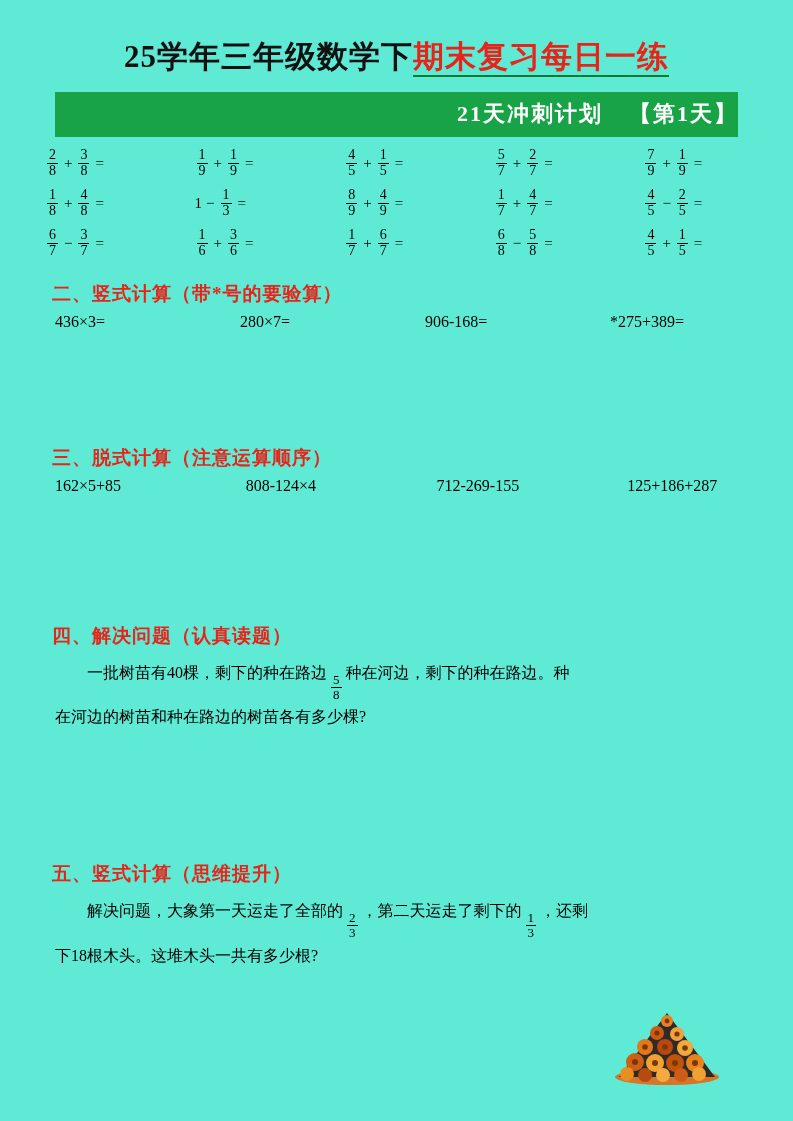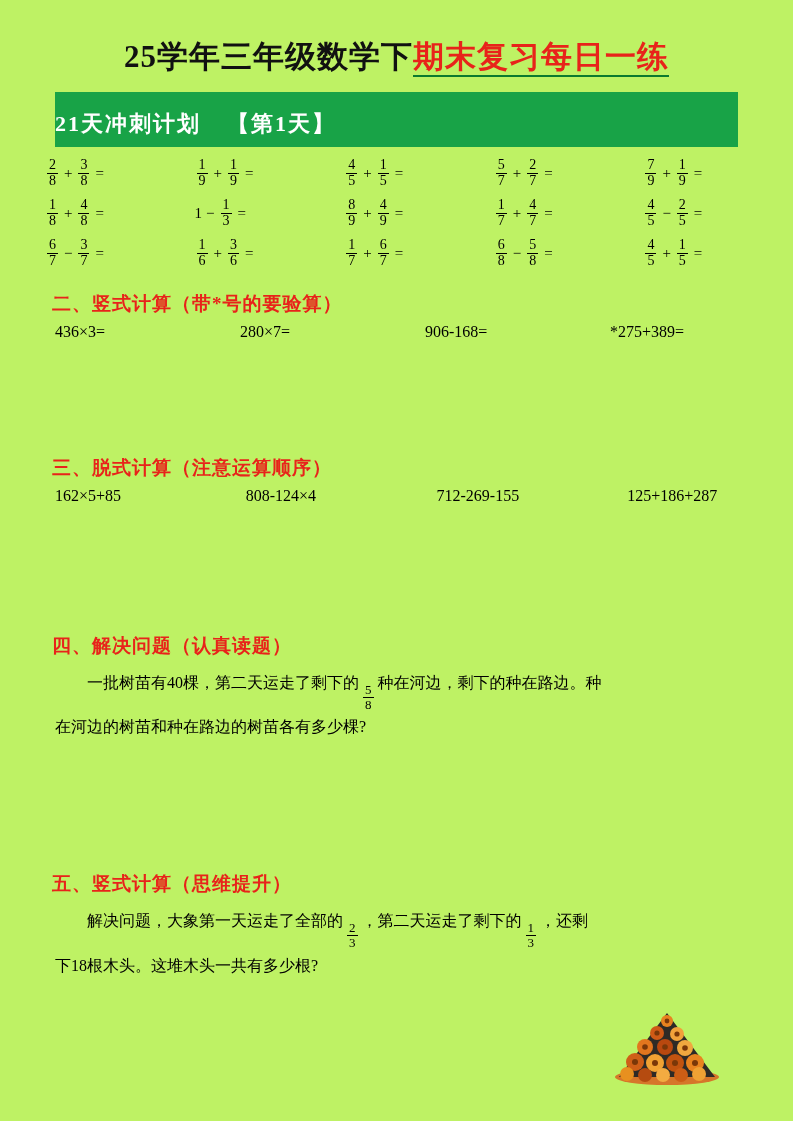--- a/index.html
+++ b/index.html
@@ -8,21 +8,21 @@
     background: #ffffff;
   }
   body {
     font-family: "Liberation Serif", serif;
     color: #000;
   }
   .page {
     position: relative;
     width: 793px;
     height: 1121px;
-    background: #bef264;
+    background: #5eead4;
     overflow: hidden;
     box-sizing: border-box;
   }
   
   .title-row {
     margin-top: 36px;
     text-align: center;
     font-size: 31px;
     font-weight: bold;
     letter-spacing: 1px;
@@ -35,22 +35,22 @@
     border-bottom: 2px solid #0b7a2f;
     padding-bottom: 1px;
   }
   
   .banner {
     margin: 14px 55px 0 55px;
     background: #18a347;
     color: #fff;
     font-size: 22px;
     font-weight: bold;
-    text-align: left;
-    padding: 17px 0 8px 0;
+    text-align: right;
+    padding: 7px 0 8px 0;
     letter-spacing: 2px;
   }
   .banner .day { margin-left: 26px; }
   
   .info-line {
     display: flex;
     justify-content: center;
     gap: 86px;
     margin: 16px 0 0 0;
     font-size: 17px;
@@ -352,21 +352,21 @@
   <div class="expr-row tuoshi">
     <span class="expr">162×5+85</span>
     <span class="expr">808-124×4</span>
     <span class="expr">712-269-155</span>
     <span class="expr">125+186+287</span>
   </div>
   <div class="gap-big"></div>
 
   <div class="sec-head">四、解决问题（认真读题）</div>
   <div class="para">
-    <span class="indent"></span><span>一批树苗有40棵，第二天运走了剩下的</span><span class="ifrac">
+    <span class="indent"></span><span>一批树苗有40棵，剩下的种在路边</span><span class="ifrac">
         <span class="num">5</span>
         <span class="den">8</span>
       </span><span>种在河边，剩下的种在路边。种</span><br>
     <span>在河边的树苗和种在路边的树苗各有多少棵?</span>
   </div>
   <div class="gap-big"></div>
 
   <div class="sec-head">五、竖式计算（思维提升）</div>
   <div class="para">
     <span class="indent"></span><span>解决问题，大象第一天运走了全部的</span><span class="ifrac">

